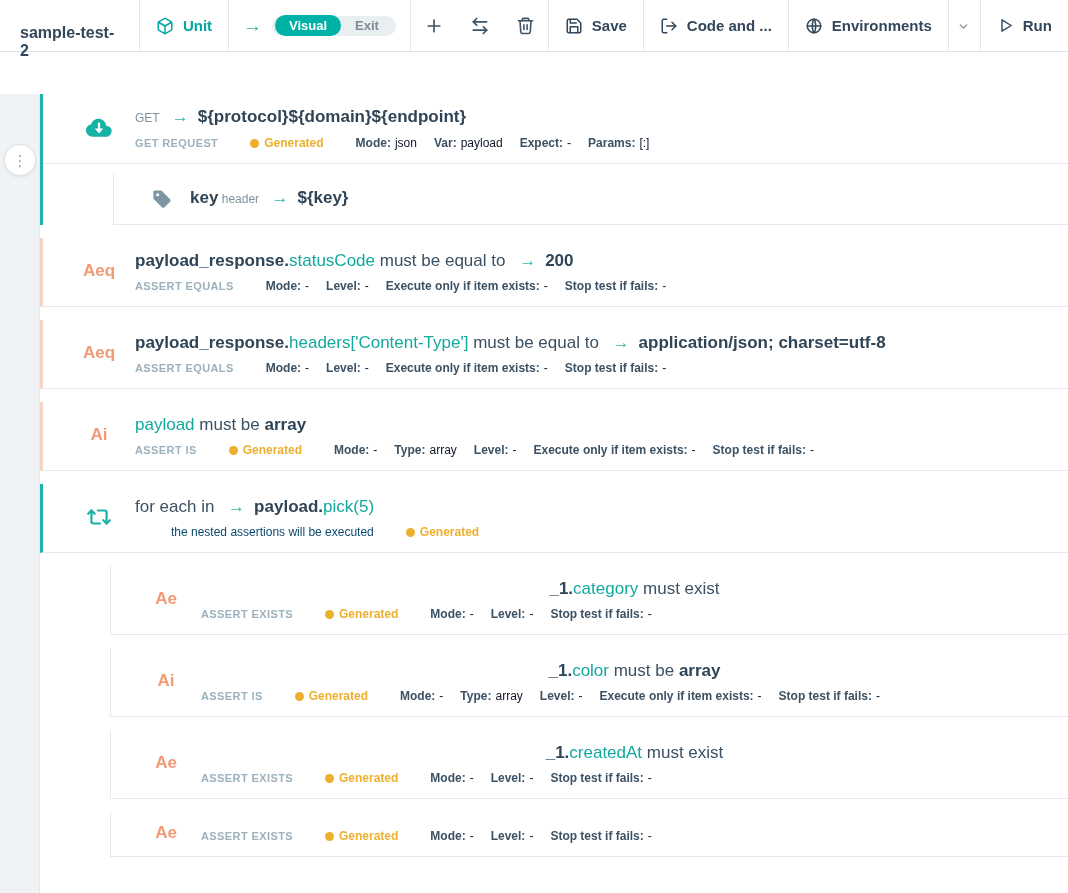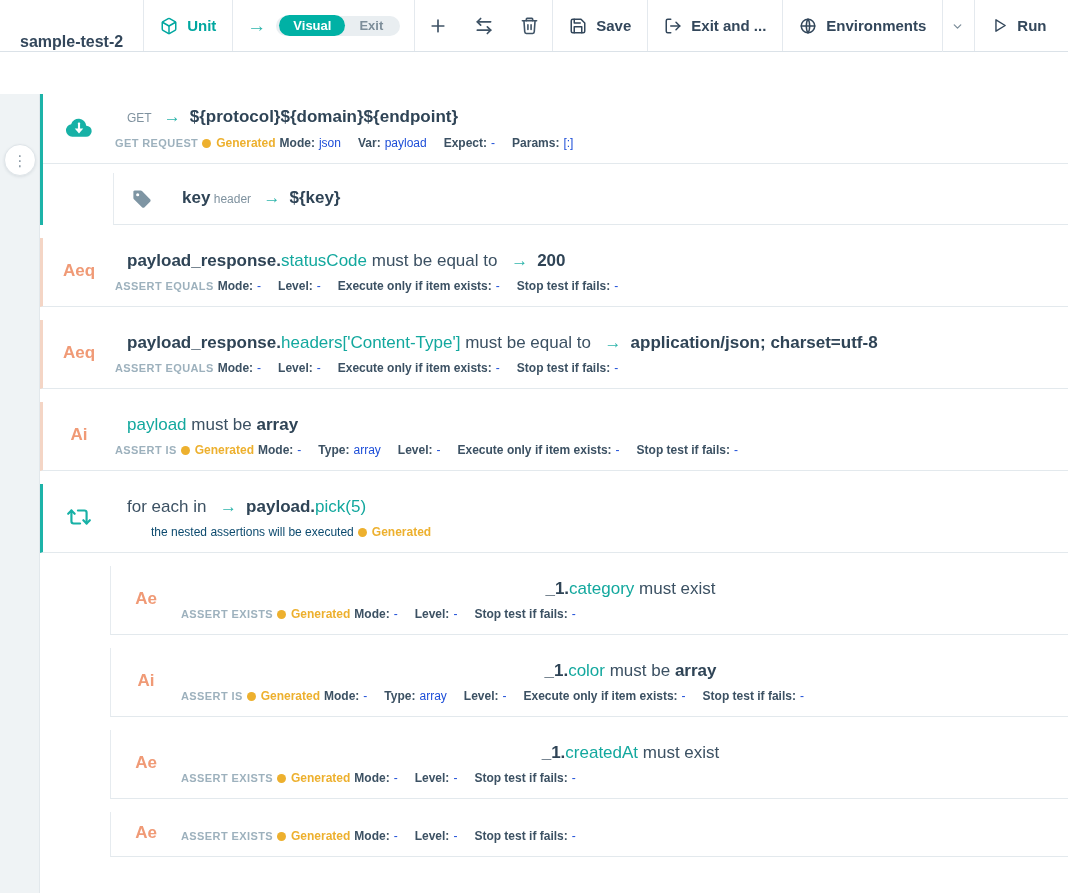--- a/index.html
+++ b/index.html
@@ -35,42 +35,42 @@
   
   .card { border-left:3px solid transparent; margin-bottom:13px; }
   .card.flexrow { display:flex; align-items:stretch; border-bottom:1px solid #e3e9ed; padding:11px 0 13px; }
   .card.get, .card.loop { border-left-color:#1db3a8; }
   .card.assert { border-left-color:#f4d5c5; }
   .card.get { padding:0; }
   .rowline { display:flex; align-items:stretch; border-bottom:1px solid #e3e9ed; padding:11px 0 13px; }
   .rowline.sub { margin-left:70px; border-left:1px solid #e6ebef; margin-top:9px; padding:13px 0; align-items:center; }
   .children .card { margin-left:70px; border-left:1px solid #e6ebef; display:flex; align-items:stretch;
                     border-bottom:1px solid #e3e9ed; padding:11px 0 13px;text-align:center; }
-  .bcol { width:72px; flex:0 0 72px; display:flex; align-items:center; justify-content:center; }
+  .bcol { width:72px; flex:0 0 72px; display:flex; align-items:center; justify-content:center;margin-left:20px; }
   .bcol.sub { width:56px; flex:0 0 56px; }
   .children .bcol { width:70px; flex:0 0 70px; }
   .abadge { color:#f09a76; font-size:17px; font-weight:600; }
   .ccol { flex:1; min-width:0; }
 
-  .title { font-size:17px; white-space:pre-wrap; line-height:24px;margin-left:12px; }
+  .title { font-size:17px; white-space:pre-wrap; line-height:24px; }
   .title .b { font-weight:700; color:#2f4456; }
   .title .k { font-weight:400; color:#13a89e; }
   .title .p { color:#3c5163; }
   .title .m { color:#7f929f; }
   .title .arrow { color:#2fb5ab; margin:0 9px; font-weight:400; }
 
-  .metaline { display:flex; align-items:center; gap:4px; margin-top:6px; flex-wrap:wrap; }
+  .metaline { display:flex; align-items:center; gap:32px; margin-top:6px; flex-wrap:wrap; }
   .cap.caps { font-size:11px; font-weight:700; letter-spacing:.4px; color:#9db1bd; }
   .cap.plain { font-size:12px; color:#0c4a6e;margin-left:36px; }
   .gen { color:#edb02e; font-weight:700; font-size:12px; display:inline-flex; align-items:center; gap:5px; }
   .dot { width:9px; height:9px; border-radius:50%; background:#edb02e; display:inline-block; }
   .metas { display:inline-flex; gap:17px; flex-wrap:wrap; }
   .m { display:inline-flex; gap:4px; font-size:12px; }
   .ml { color:#3c5163; font-weight:700; }
-  .mv { color:#1d4ed8; }
+  .mv { color:#0f172a; }
 
   svg { display:block; }
 </style>
 </head>
 <body>
 
 <header class="toolbar">
   <div class="tb-title">sample-test-2</div>
   <div class="sep"></div>
 
@@ -135,21 +135,21 @@
   <div class="sep"></div>
 
   <button class="tb">
     <span>
       <svg width="18" height="18" viewBox="0 0 24 24" fill="none" stroke="#33475b" stroke-width="2" stroke-linecap="round" stroke-linejoin="round">
           <path d="M9 21H5a2 2 0 0 1-2-2V5a2 2 0 0 1 2-2h4"></path>
           <path d="m16 17 5-5-5-5"></path>
           <path d="M21 12H9"></path>
         </svg>
     </span>
-    <span>Exit and ...</span>
+    <span>Code and ...</span>
   </button>
   <div class="sep"></div>
 
   <button class="tb">
     <span>
       <svg width="18" height="18" viewBox="0 0 24 24" fill="none" stroke="#33475b" stroke-width="2" stroke-linecap="round" stroke-linejoin="round">
           <circle cx="12" cy="12" r="9"></circle>
           <path d="M3 12h18"></path>
           <path d="M12 3c3 3.5 3 14.5 0 18"></path>
           <path d="M12 3c-3 3.5-3 14.5 0 18"></path>

